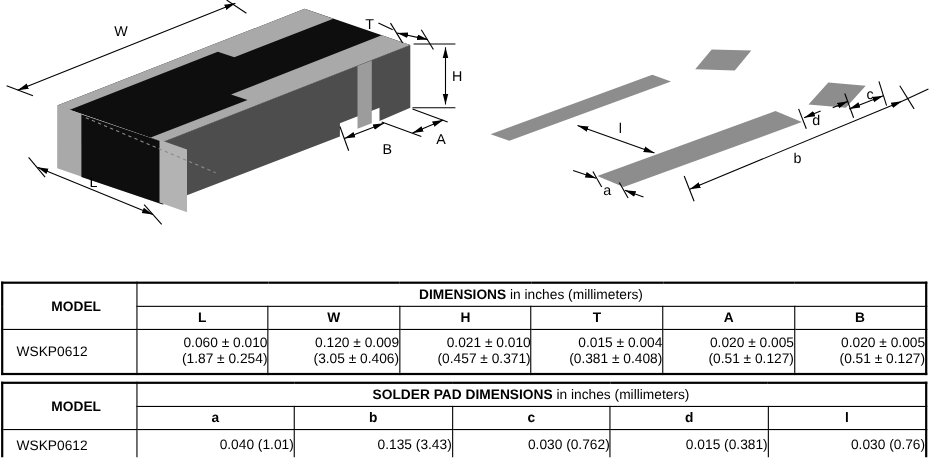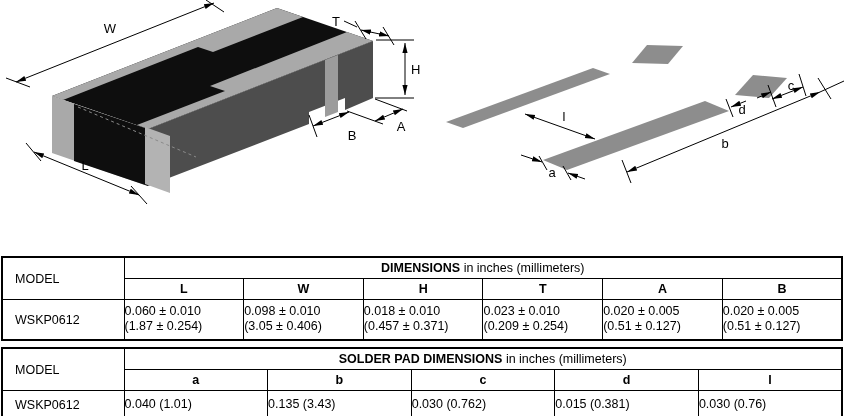--- a/index.html
+++ b/index.html
@@ -9,23 +9,23 @@
   .dim-label{font-family:"Liberation Sans",sans-serif;font-size:13px;fill:#000;}
   .tbl{position:absolute;left:1px;width:842px;border-collapse:collapse;background:#fff;
        border:2px solid #000;table-layout:fixed;}
   .tbl th,.tbl td{border:1px solid #000;color:#000;font-family:"Liberation Sans",sans-serif;
        overflow:hidden;white-space:nowrap;}
   #dim-table{top:256px;}
   #pad-table{top:347px;}
   th.title{font-weight:400;font-size:12.5px;height:20px;text-align:center;padding:0;}
   .b{font-weight:700;}
   tr.cols th{font-weight:700;font-size:12.5px;height:20px;padding:0;text-align:center;}
-  th.model-h{font-weight:400;font-size:12.5px;text-align:left;padding:0 0 0 12px;vertical-align:middle;}
+  th.model-h{font-weight:700;font-size:12.5px;text-align:center;padding:0 0 0 12px;vertical-align:middle;}
   td.model{font-size:12.5px;text-align:left;padding:0 0 0 12px;vertical-align:middle;}
-  td.val{font-size:12.5px;text-align:left;line-height:15px;padding:2px 0 3px;vertical-align:middle;}
+  td.val{font-size:12.5px;text-align:right;line-height:15px;padding:2px 0 3px;vertical-align:middle;}
   #dim-table td.val,#dim-table td.model{height:34px;}
   #pad-table td.val,#pad-table td.model{height:22px;}
 </style>
 </head>
 <body>
 
 <div id="stage">
 
 <svg id="drawing" width="845" height="250" viewBox="0 0 845 250">
   <defs>
@@ -142,30 +142,30 @@
     <th>A</th>
     <th>B</th>
   </tr>
   <tr>
     <td class="model">WSKP0612</td>
     <td class="val">
             <div>0.060 ± 0.010</div>
             <div>(1.87 ± 0.254)</div>
           </td>
     <td class="val">
-            <div>0.098 ± 0.010</div>
+            <div>0.120 ± 0.009</div>
             <div>(3.05 ± 0.406)</div>
           </td>
     <td class="val">
-            <div>0.018 ± 0.010</div>
+            <div>0.021 ± 0.010</div>
             <div>(0.457 ± 0.371)</div>
           </td>
     <td class="val">
-            <div>0.023 ± 0.010</div>
-            <div>(0.209 ± 0.254)</div>
+            <div>0.015 ± 0.004</div>
+            <div>(0.381 ± 0.408)</div>
           </td>
     <td class="val">
             <div>0.020 ± 0.005</div>
             <div>(0.51 ± 0.127)</div>
           </td>
     <td class="val">
             <div>0.020 ± 0.005</div>
             <div>(0.51 ± 0.127)</div>
           </td>
   </tr>

